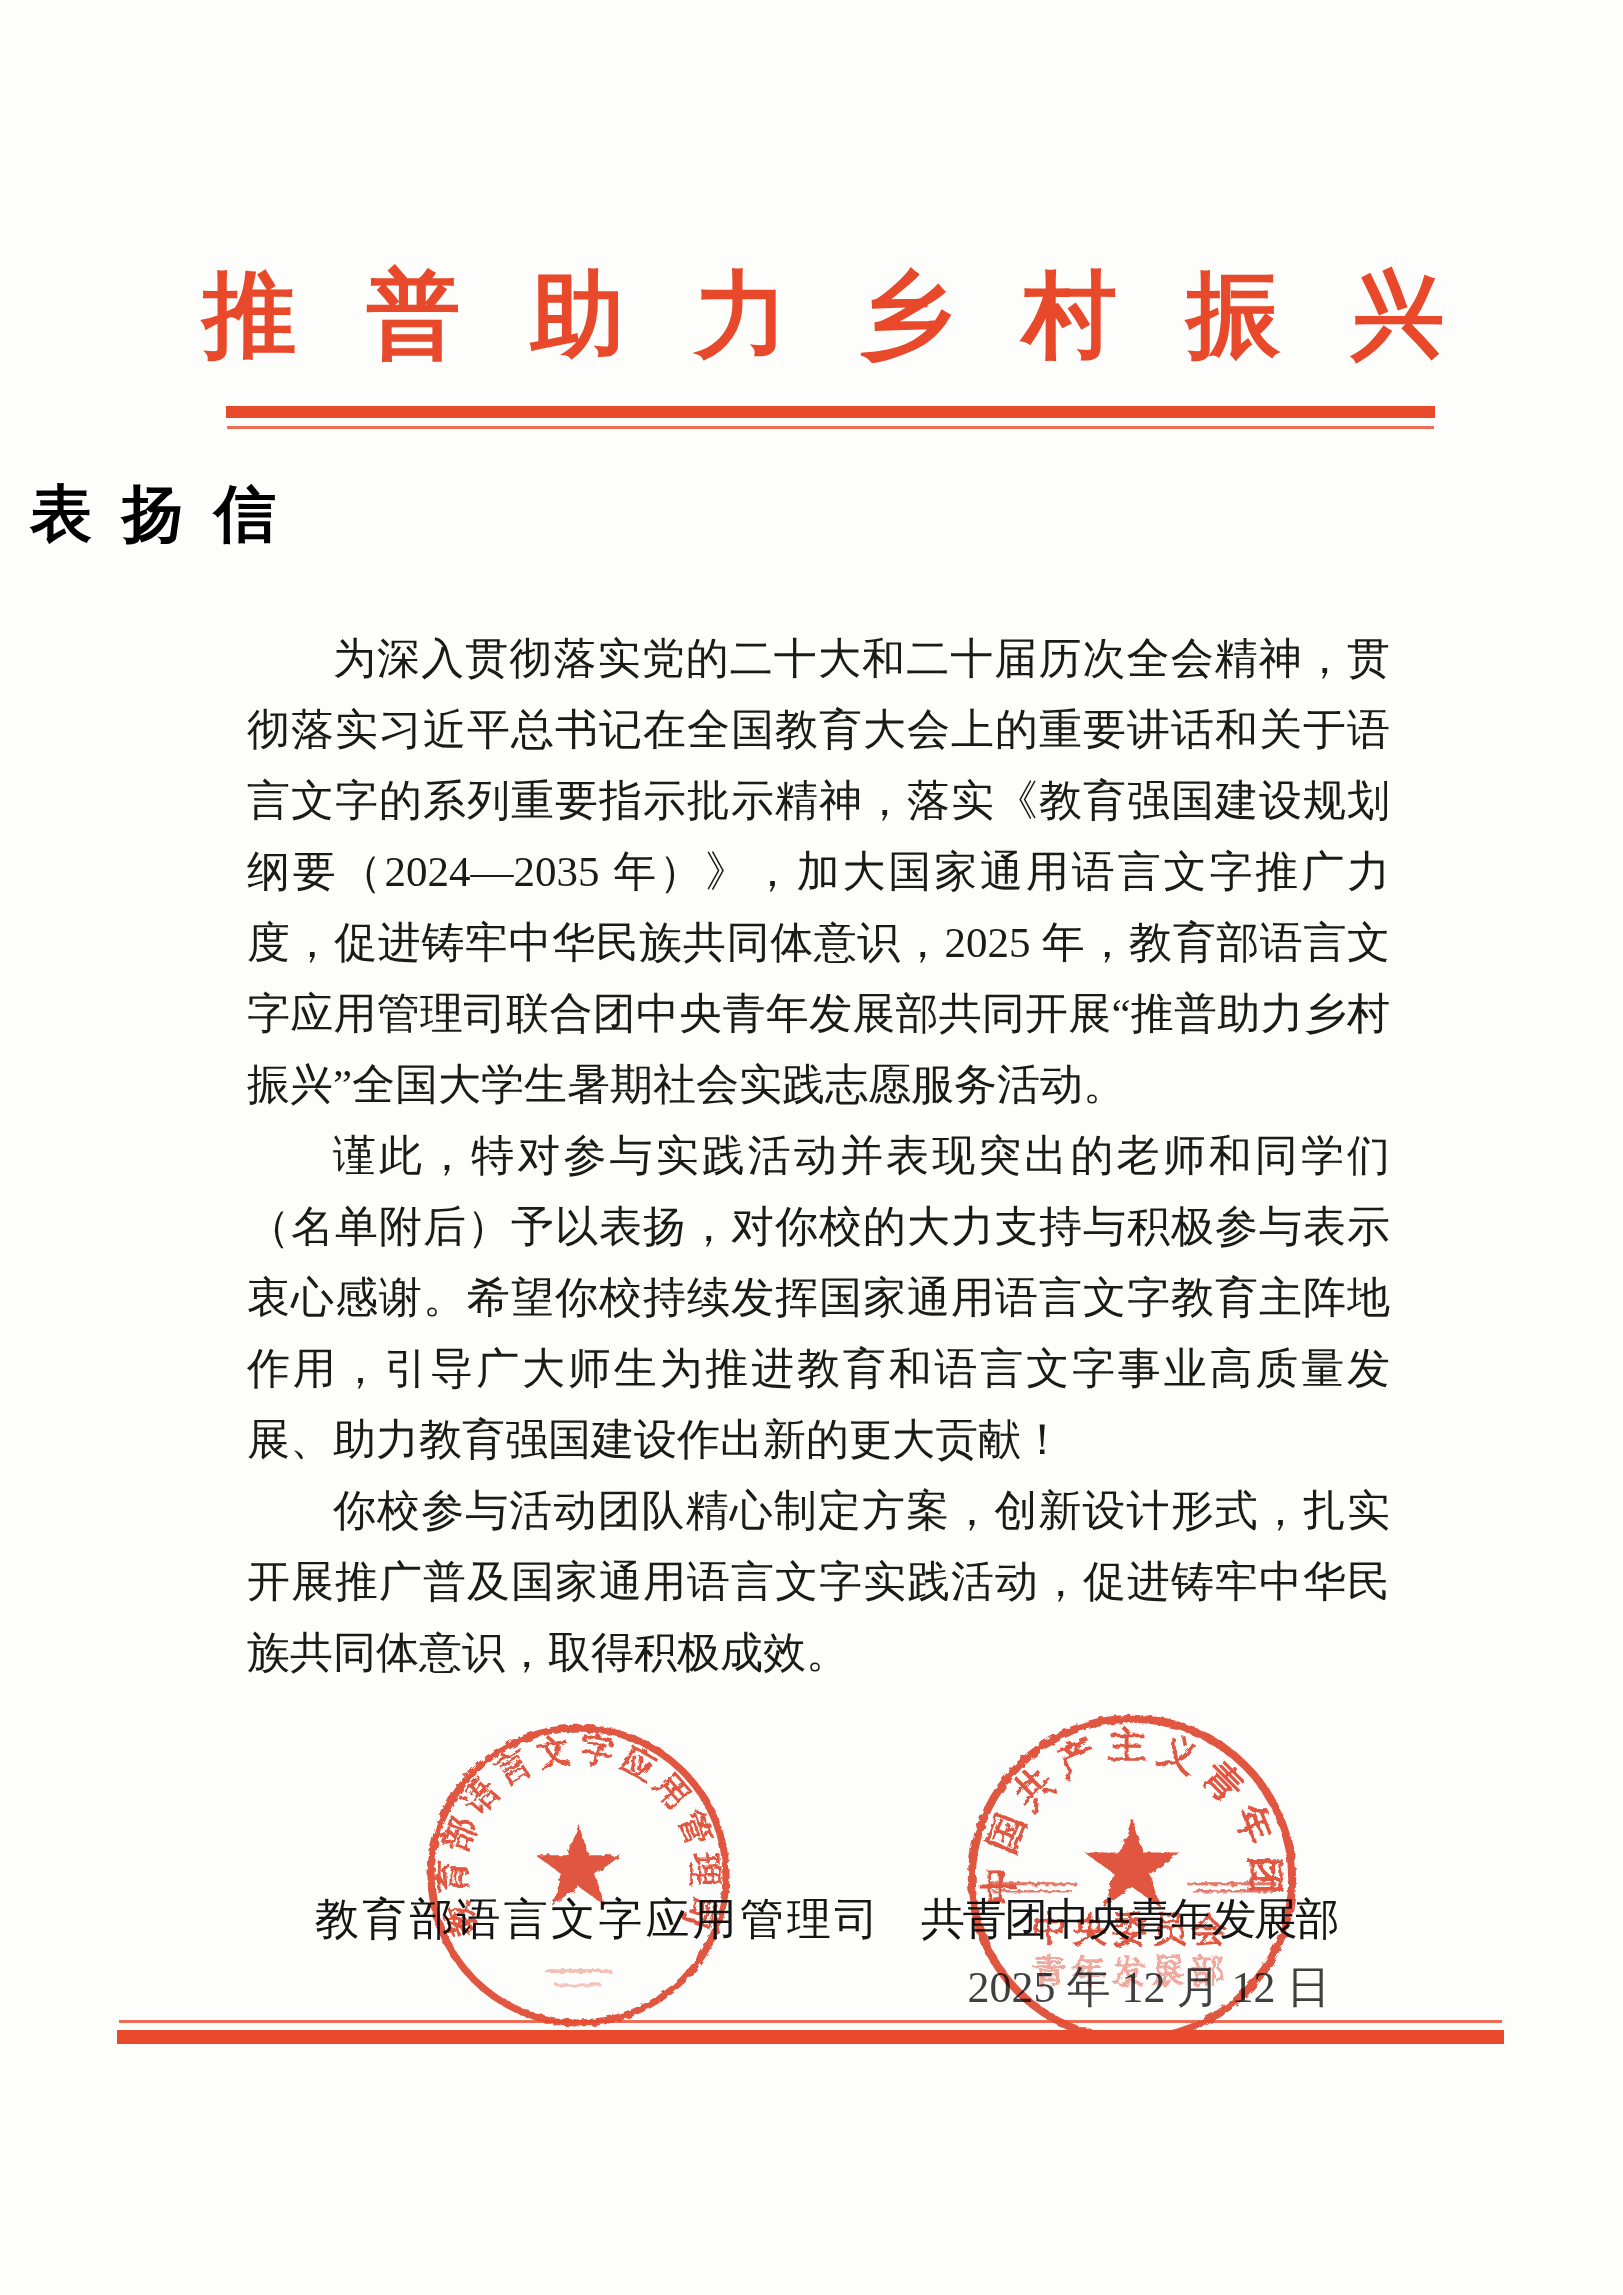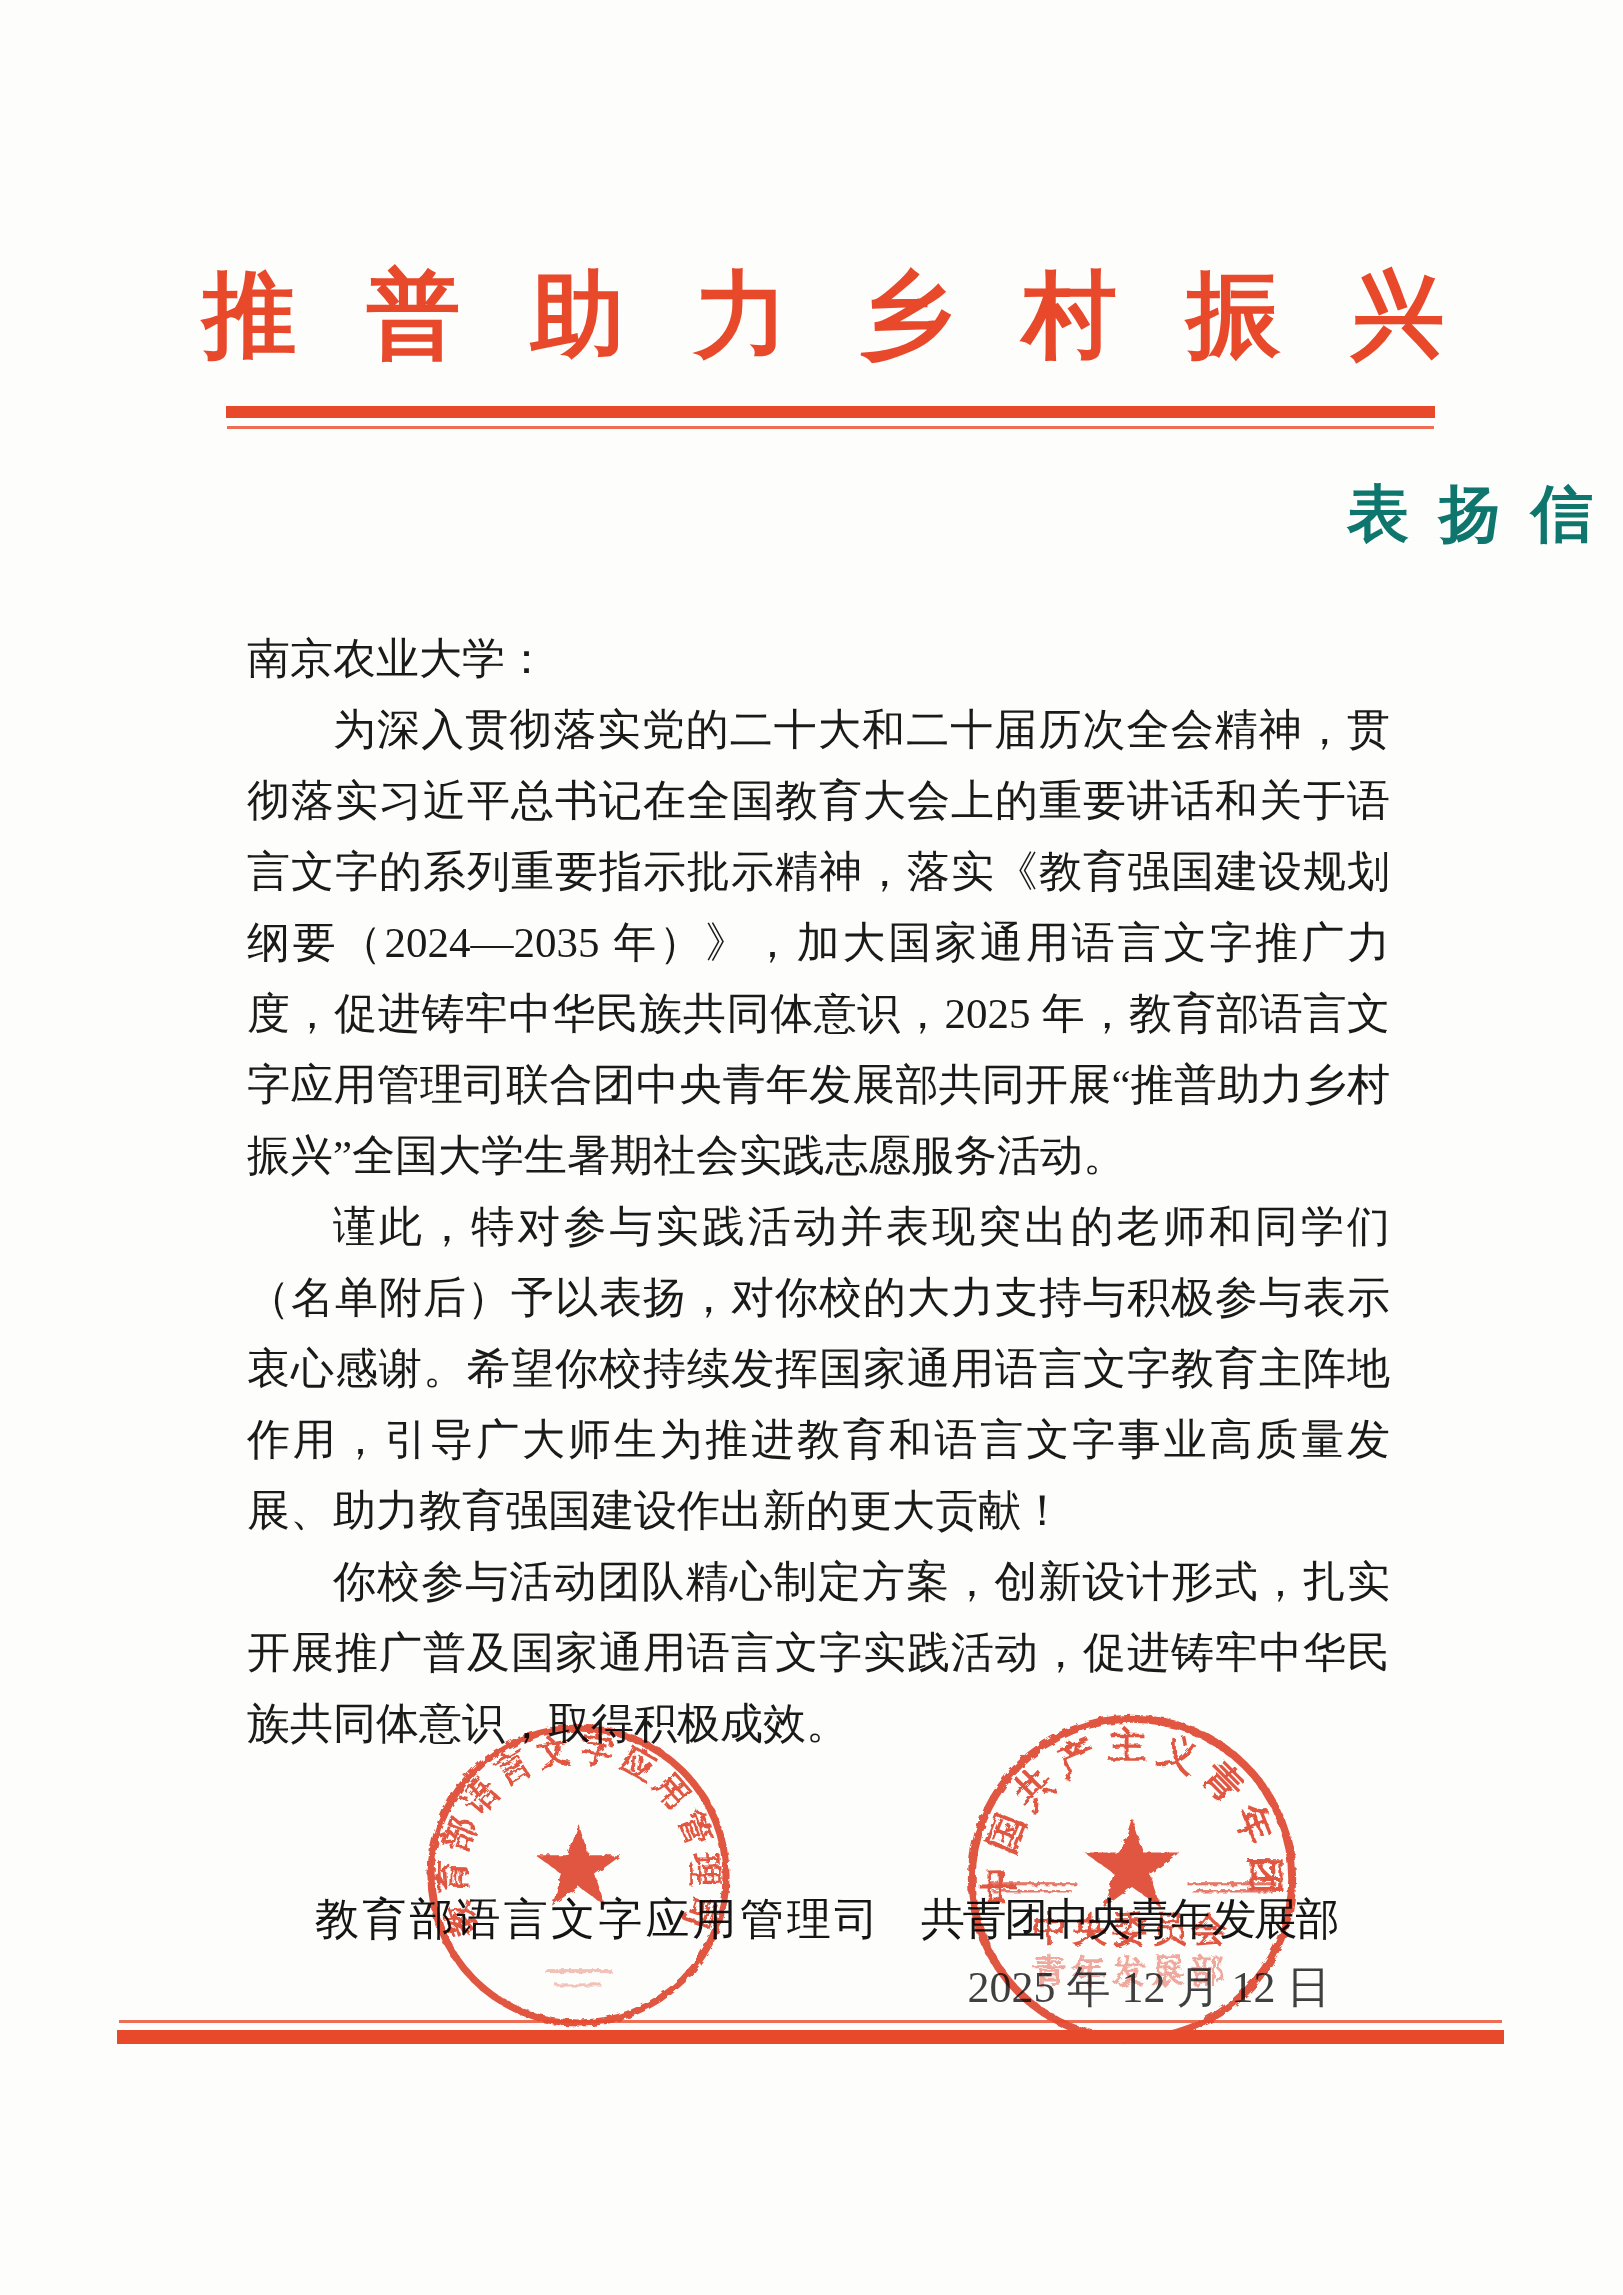--- a/index.html
+++ b/index.html
@@ -21,25 +21,24 @@
     white-space:nowrap;
   }
   .rule{position:absolute;background:var(--red,#e84a28);}
   .rule-top-thick{left:226px;width:1209px;top:406px;height:12px;}
   .rule-top-thin {left:227px;width:1207px;top:426px;height:3.2px;opacity:.8;}
   .rule-bottom-thin {left:119px;width:1383px;top:2020px;height:3.2px;opacity:.8;}
   .rule-bottom-thick{left:117px;width:1387px;top:2030px;height:13.5px;}
   
   .doc-title{
     position:absolute;top:472px;left:0;right:0;
-    text-align:right;
-    font-size:62px;font-weight:700;color:#0f766e;
+    text-align:left;
+    font-size:62px;font-weight:700;color:#000000;
     letter-spacing:30px;padding-left:30px;
     white-space:nowrap;
-    margin-left:28px;
   }
   
   .body-text{
     position:absolute;left:247px;top:623px;width:1143px;
     font-size:43px;line-height:71px;
     text-align:justify;text-justify:inter-character;
   }
   .body-text p{margin:0;text-indent:2em;}
   .body-text .salutation{text-indent:0;}
   
@@ -61,21 +60,20 @@
 
 <div class="page">
 
   <div class="letterhead">推普助力乡村振兴</div>
   <div class="rule rule-top-thick"></div>
   <div class="rule rule-top-thin"></div>
 
   <div class="doc-title">表扬信</div>
 
   <div class="body-text">
-    <p class="salutation">南京农业大学：</p>
     <p>为深入贯彻落实党的二十大和二十届历次全会精神，贯彻落实习近平总书记在全国教育大会上的重要讲话和关于语言文字的系列重要指示批示精神，落实《教育强国建设规划纲要（2024—2035 年）》，加大国家通用语言文字推广力度，促进铸牢中华民族共同体意识，2025 年，教育部语言文字应用管理司联合团中央青年发展部共同开展“推普助力乡村振兴”全国大学生暑期社会实践志愿服务活动。</p>
     <p>谨此，特对参与实践活动并表现突出的老师和同学们（名单附后）予以表扬，对你校的大力支持与积极参与表示衷心感谢。希望你校持续发挥国家通用语言文字教育主阵地作用，引导广大师生为推进教育和语言文字事业高质量发展、助力教育强国建设作出新的更大贡献！</p>
     <p>你校参与活动团队精心制定方案，创新设计形式，扎实开展推广普及国家通用语言文字实践活动，促进铸牢中华民族共同体意识，取得积极成效。</p>
   </div>
 
   <div class="sig sig-right">共青团中央青年发展部</div>
   <div class="sig sig-left">教育部语言文字应用管理司</div>
   <div class="date-line">2025 年 12 月 12 日</div>
 
   <svg class="seal seal-left" width="349" height="349" viewBox="-220 -220 440 440">

